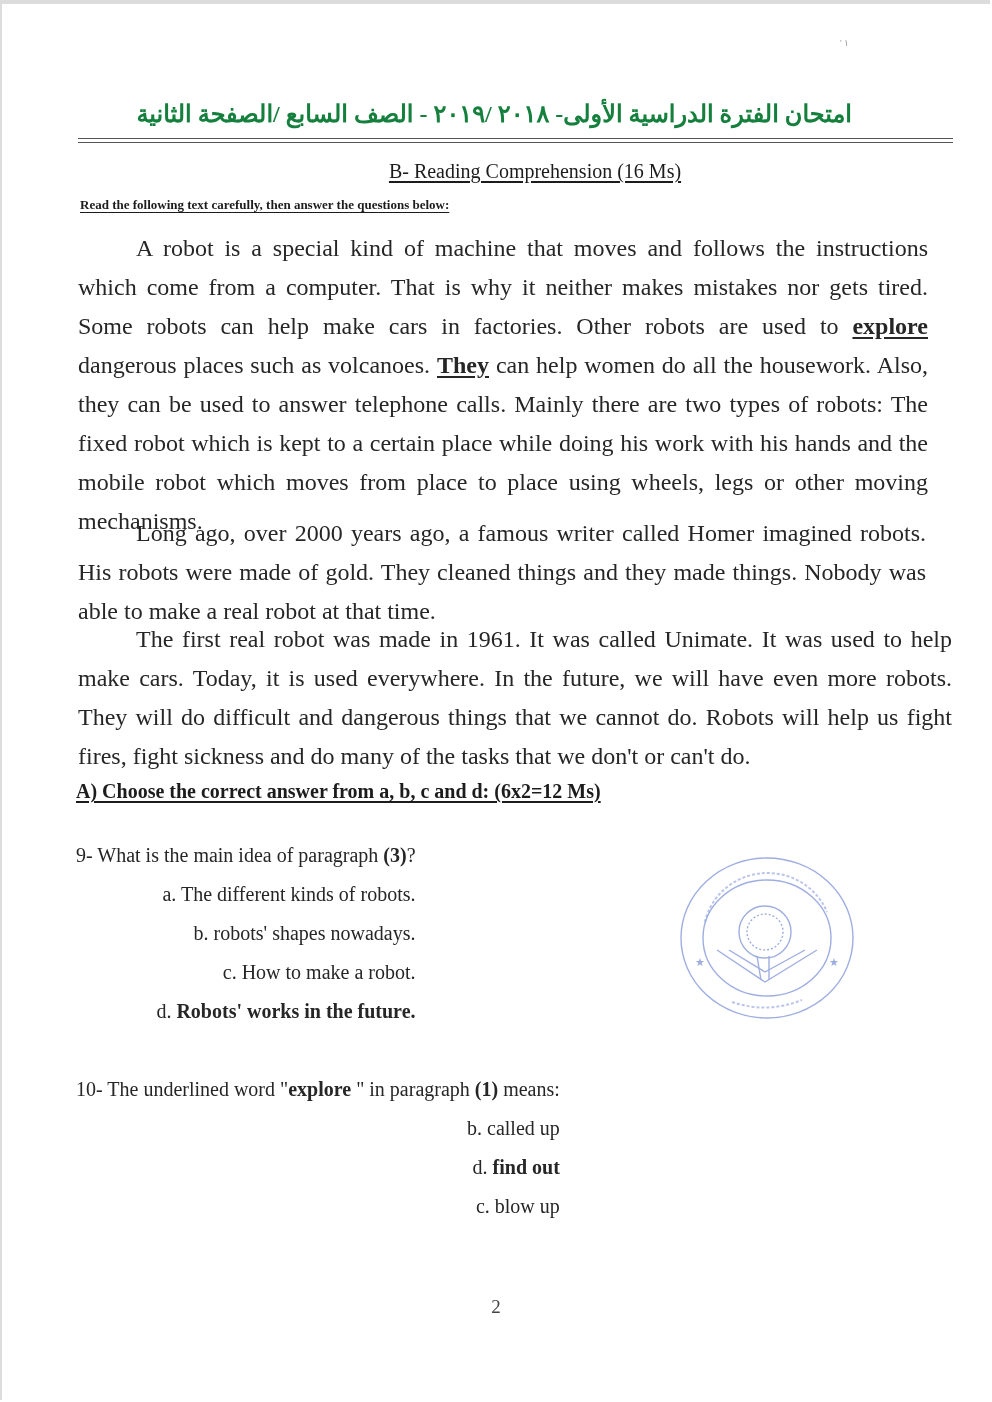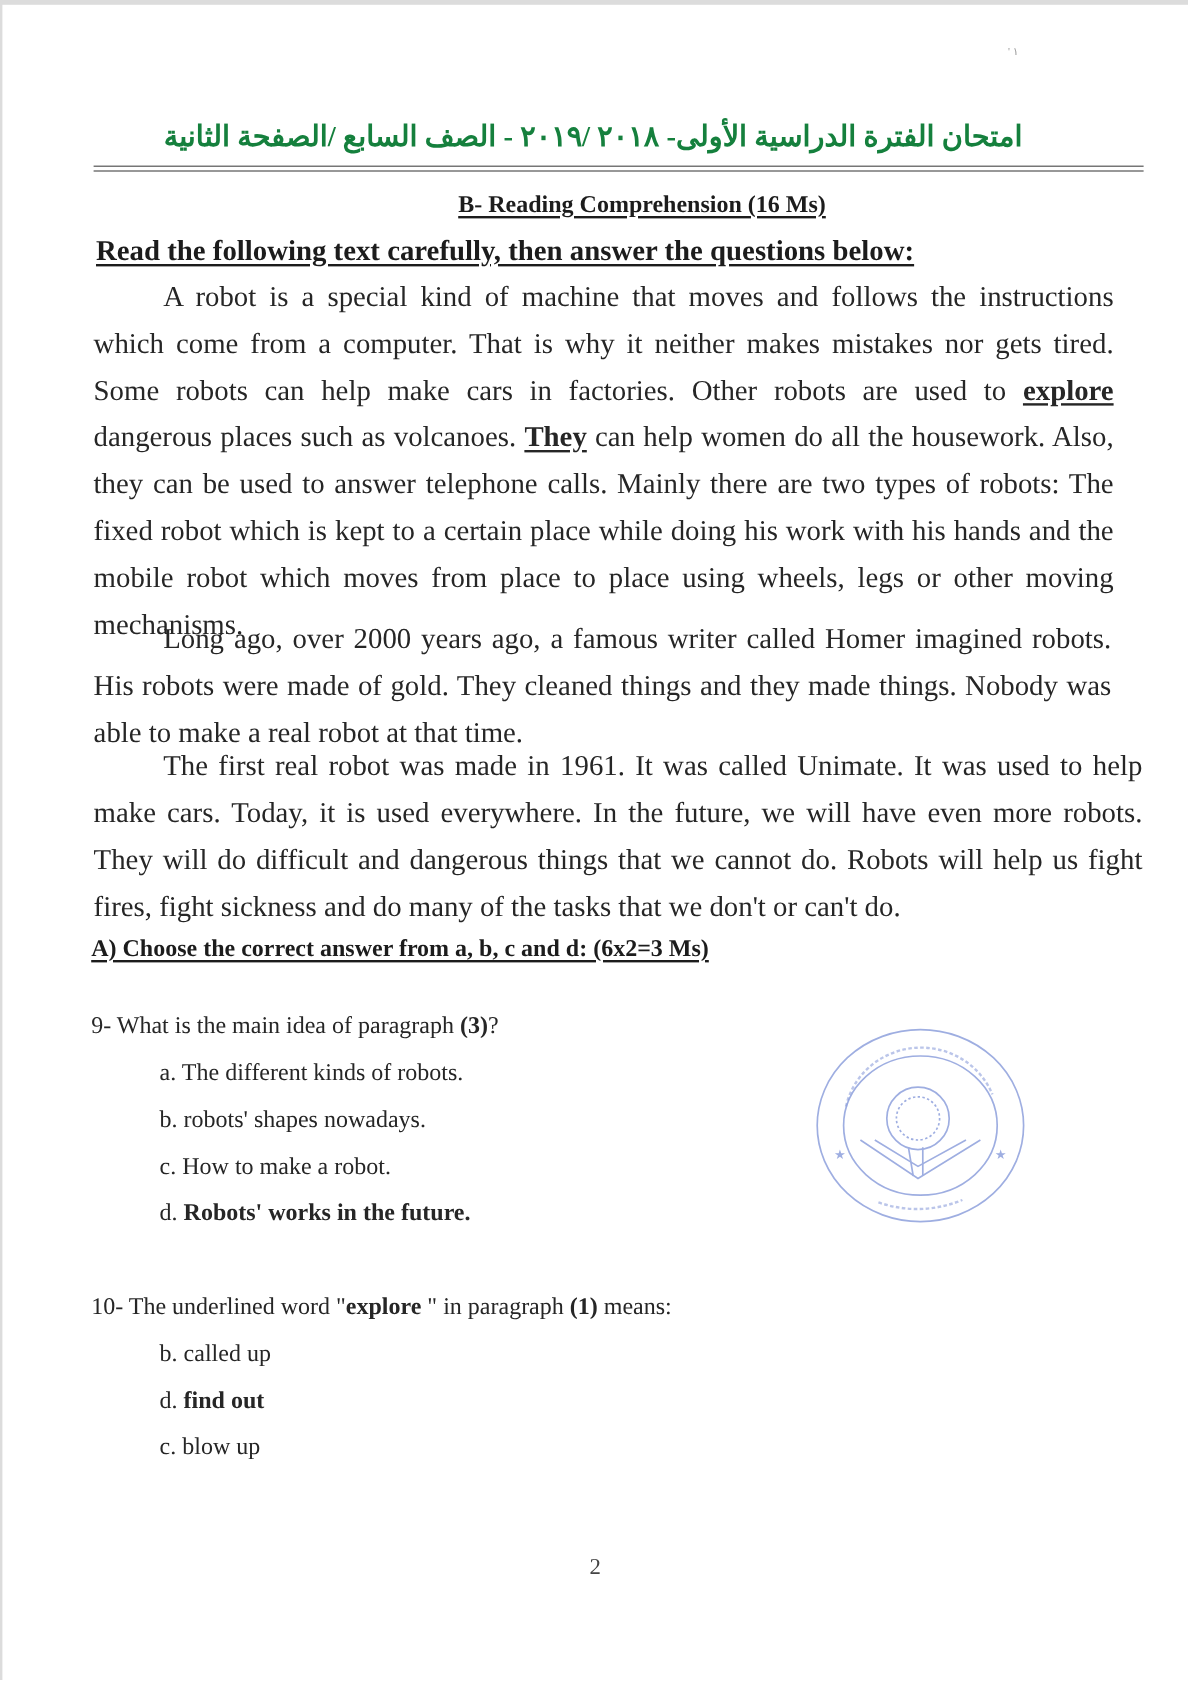--- a/index.html
+++ b/index.html
@@ -47,30 +47,30 @@
       border-top: 1.5px solid #555;
       border-bottom: 1.5px solid #555;
       box-sizing: border-box;
     }
     .section-title {
       position: absolute;
       top: 160px;
       left: 0; width: 992px;
       text-align: center;
       font-size: 20px;
-      font-weight: bold;
+      font-weight: normal;
       padding-left: 78px;
       box-sizing: border-box;
     }
     .section-title span { text-decoration: underline; text-underline-offset: 3px; }
     .instruction {
       position: absolute;
       top: 197px;
       left: 80px;
-      font-size: 24px;
+      font-size: 13px;
       font-weight: bold;
       text-decoration: underline;
       text-underline-offset: 3px;
       white-space: nowrap;
     }
     .passage {
       position: absolute;
       left: 78px;
       width: 850px;
       font-size: 24px;
@@ -100,20 +100,21 @@
       color: #262626;
     }
     .q9 { top: 832px; }
     .q10 { top: 1066px; }
     .q-stem { margin: 4px 0 0 0; line-height: 39px; white-space: nowrap; }
     .q-stem b { font-weight: bold; }
     .option {
       margin-left: 57px;
       line-height: 39px;
       white-space: nowrap;
+      text-align: right;
     }
     .option.correct .opt-text { font-weight: bold; }
     .stamp {
       position: absolute;
       left: 677px;
       top: 852px;
       width: 180px;
       height: 170px;
     }
     .page-number {
@@ -145,21 +146,21 @@
 </div>
 
 <div class="passage p2">
   <p>Long ago, over 2000 years ago, a famous writer called Homer imagined robots. His robots were made of gold. They cleaned things and they made things. Nobody was able to make a real robot at that time.</p>
 </div>
 
 <div class="passage p3">
   <p>The first real robot was made in 1961. It was called Unimate. It was used to help make cars. Today, it is used everywhere. In the future, we will have even more robots. They will do difficult and dangerous things that we cannot do. Robots will help us fight fires, fight sickness and do many of the tasks that we don't or can't do.</p>
 </div>
 
-<div class="part-a-title">A) Choose the correct answer from a, b, c and d: (6x2=3 Ms)</div>
+<div class="part-a-title">A) Choose the correct answer from a, b, c and d: (6x2=12 Ms)</div>
 
 <div class="question q9">
   <div class="q-stem"><span>9- What is the main idea of paragraph </span><b>(3)</b><span>?</span></div>
   <div class="option"><span>a.</span> <span class="opt-text">The different kinds of robots.</span></div>
   <div class="option"><span>b.</span> <span class="opt-text">robots' shapes nowadays.</span></div>
   <div class="option"><span>c.</span> <span class="opt-text">How to make a robot.</span></div>
   <div class="option correct"><span>d.</span> <span class="opt-text">Robots' works in the future.</span></div>
 </div>
 
 <div class="question q10">

